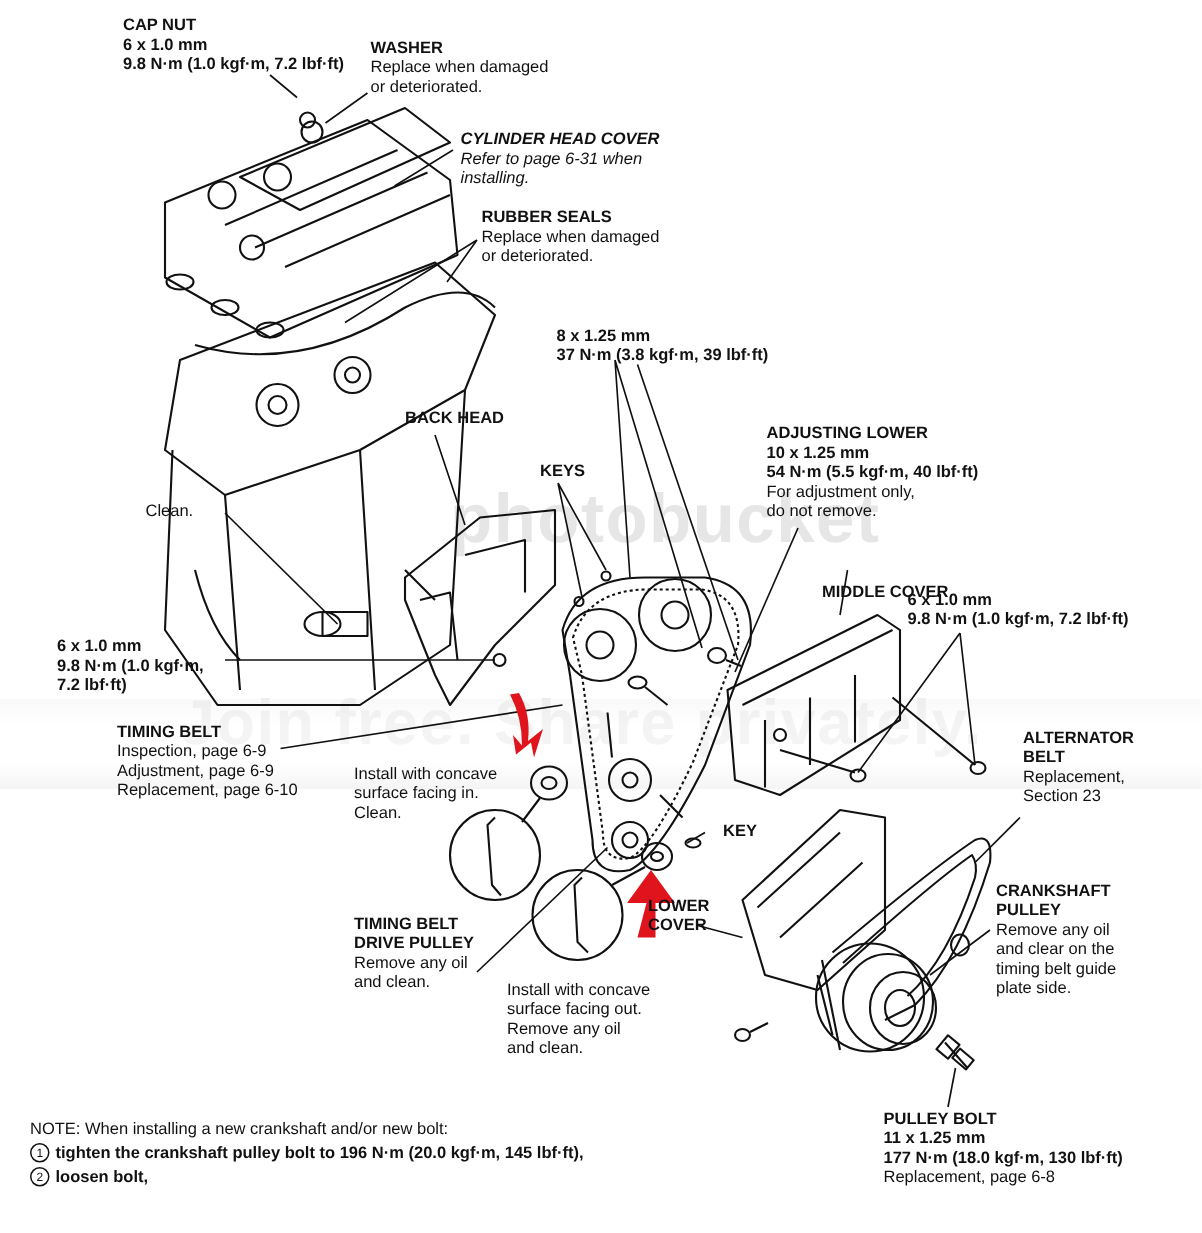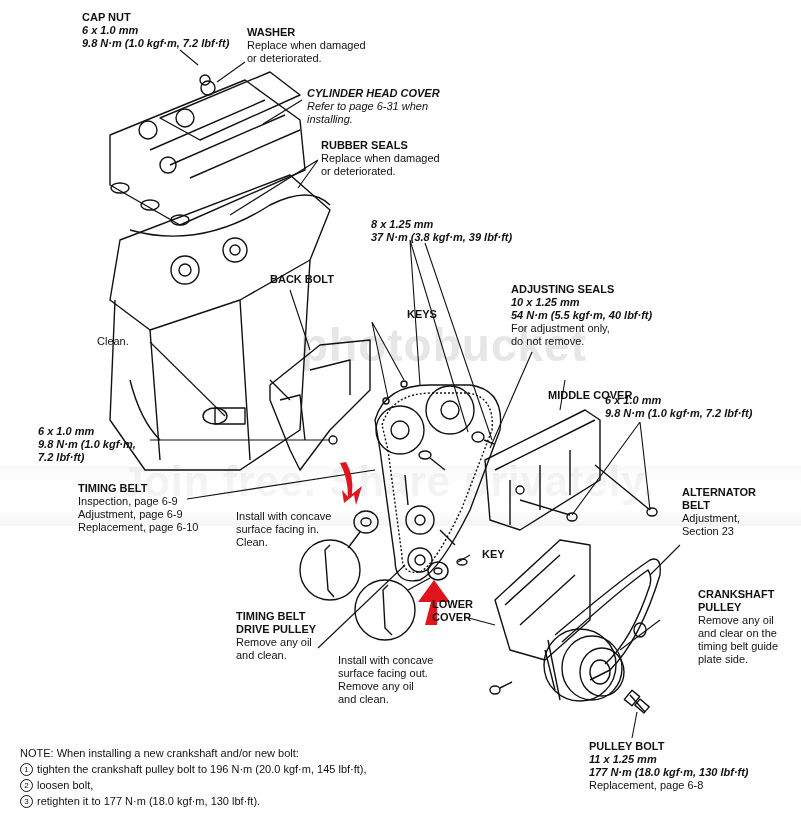--- a/index.html
+++ b/index.html
@@ -2,21 +2,21 @@
 <html><head>
 <meta charset="utf-8">
 <style>
   html, body { margin:0; padding:0; background:#ffffff; }
   body { width:801px; height:822px; position:relative; overflow:hidden;
          font-family:"Liberation Sans", sans-serif; color:#111; }
   #stage { position:absolute; left:0; top:0; width:801px; height:822px; }
   svg.art { position:absolute; left:0; top:0; width:801px; height:822px; }
   .lbl { position:absolute; font-size:11px; line-height:13px; white-space:nowrap; }
   .lbl .t { font-weight:bold; display:block; }
-  .lbl .b { font-weight:bold; display:block;font-style:italic; }
+  .lbl .b { font-weight:bold; display:block; }
   .lbl .n { font-weight:normal; display:block; }
   .band { position:absolute; left:0; top:466px; width:801px; height:60px;
           background:linear-gradient(#f4f4f4, #ffffff 30%, #ffffff 70%, #ececec);
           opacity:0.55; }
   .wm { position:absolute; font-size:46px; color:#e6e6e6; font-weight:bold; letter-spacing:1px; }
   .note { position:absolute; left:20px; top:745px; font-size:11px; line-height:16px; }
   .note span { display:block; }
   .circ { display:inline-block; width:11px; height:11px; border:1px solid #111; border-radius:50%;
           font-size:8px; line-height:11px; text-align:center; margin-right:4px; vertical-align:1px; }
 </style>
@@ -201,29 +201,29 @@
     <span class="n">Replace when damaged</span>
     <span class="n">or deteriorated.</span>
   </div>
 
   <div class="lbl" style="left:371px; top:218px;">
     <span class="b">8 x 1.25 mm</span>
     <span class="b">37 N·m (3.8 kgf·m, 39 lbf·ft)</span>
   </div>
 
   <div class="lbl" style="left:270px; top:273px;">
-    <span class="t">BACK BOLT</span>
-  </div>
-
-  <div class="lbl" style="left:360px; top:308px;margin-left:47px;">
+    <span class="t">BACK HEAD</span>
+  </div>
+
+  <div class="lbl" style="left:360px; top:308px;">
     <span class="t">KEYS</span>
   </div>
 
   <div class="lbl" style="left:511px; top:283px;">
-    <span class="t">ADJUSTING SEALS</span>
+    <span class="t">ADJUSTING LOWER</span>
     <span class="b">10 x 1.25 mm</span>
     <span class="b">54 N·m (5.5 kgf·m, 40 lbf·ft)</span>
     <span class="n">For adjustment only,</span>
     <span class="n">do not remove.</span>
   </div>
 
   <div class="lbl" style="left:97px; top:335px;">
     <span class="n">Clean.</span>
   </div>
 
@@ -245,21 +245,21 @@
   <div class="lbl" style="left:78px; top:482px;">
     <span class="t">TIMING BELT</span>
     <span class="n">Inspection, page 6-9</span>
     <span class="n">Adjustment, page 6-9</span>
     <span class="n">Replacement, page 6-10</span>
   </div>
 
   <div class="lbl" style="left:682px; top:486px;">
     <span class="t">ALTERNATOR</span>
     <span class="t">BELT</span>
-    <span class="n">Adjustment,</span>
+    <span class="n">Replacement,</span>
     <span class="n">Section 23</span>
   </div>
 
   <div class="lbl" style="left:236px; top:510px;">
     <span class="n">Install with concave</span>
     <span class="n">surface facing in.</span>
     <span class="n">Clean.</span>
   </div>
 
   <div class="lbl" style="left:482px; top:548px;">
@@ -271,21 +271,21 @@
     <span class="t">COVER</span>
   </div>
 
   <div class="lbl" style="left:236px; top:610px;">
     <span class="t">TIMING BELT</span>
     <span class="t">DRIVE PULLEY</span>
     <span class="n">Remove any oil</span>
     <span class="n">and clean.</span>
   </div>
 
-  <div class="lbl" style="left:664px; top:588px;margin-left:34px;">
+  <div class="lbl" style="left:664px; top:588px;">
     <span class="t">CRANKSHAFT</span>
     <span class="t">PULLEY</span>
     <span class="n">Remove any oil</span>
     <span class="n">and clear on the</span>
     <span class="n">timing belt guide</span>
     <span class="n">plate side.</span>
   </div>
 
   <div class="lbl" style="left:338px; top:654px;">
     <span class="n">Install with concave</span>
@@ -296,17 +296,16 @@
 
   <div class="lbl" style="left:589px; top:740px;">
     <span class="t">PULLEY BOLT</span>
     <span class="b">11 x 1.25 mm</span>
     <span class="b">177 N·m (18.0 kgf·m, 130 lbf·ft)</span>
     <span class="n">Replacement, page 6-8</span>
   </div>
 
   <div class="note">
     <span>NOTE:  When installing a new crankshaft and/or new bolt:</span>
-    <span><i class="circ" style="font-style:normal">1</i><b style="font-weight:normal">tighten the crankshaft pulley bolt to 196 N·m (20.0 kgf·m, 145 lbf·ft),</b></span>
-    <span><i class="circ" style="font-style:normal">2</i><b style="font-weight:normal">loosen bolt,</b></span>
-    <span><i class="circ" style="font-style:normal">3</i><b style="font-weight:normal">retighten it to 177 N·m (18.0 kgf·m, 130 lbf·ft).</b></span>
+    <span><i class="circ" style="font-style:normal">1</i><b style="font-weight:bold">tighten the crankshaft pulley bolt to 196 N·m (20.0 kgf·m, 145 lbf·ft),</b></span>
+    <span><i class="circ" style="font-style:normal">2</i><b style="font-weight:bold">loosen bolt,</b></span>
   </div>
 </div>
 
 </body></html>

